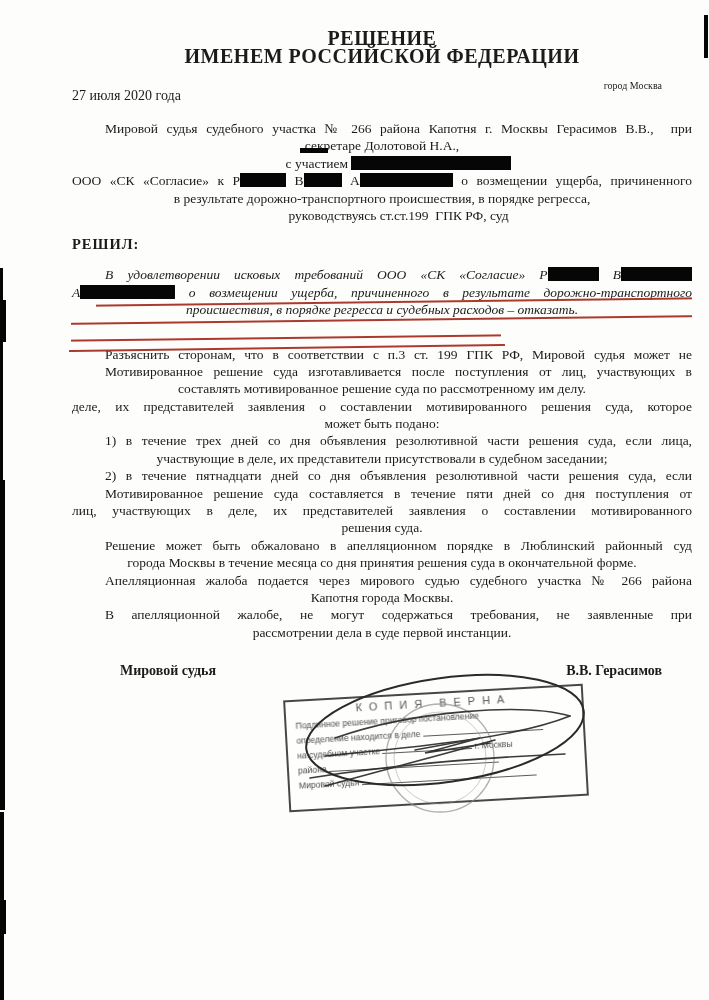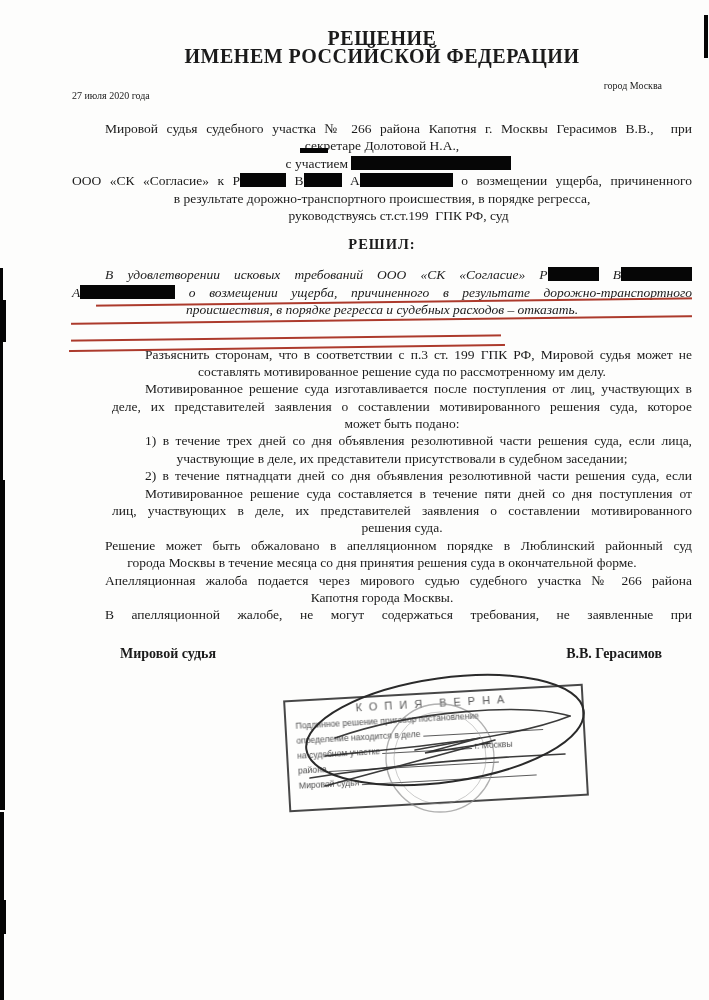--- a/index.html
+++ b/index.html
@@ -10,28 +10,28 @@
     color:#1b1b1b;
     position:relative;
     overflow:hidden;
   }
   .content {
     position:absolute; left:72px; top:30px; width:620px;
     filter: blur(0.2px);
   }
   .title { text-align:center; font-weight:bold; font-size:20px; line-height:17.5px; letter-spacing:0.5px; }
   .city  { text-align:right; font-size:10px; line-height:16px; margin-top:13px; padding-right:30px; }
-  .date  { text-align:left; font-size:10px; line-height:16px; margin-top:-6px; }
+  .date  { text-align:left; font-size:14px; line-height:16px; margin-top:-6px; }
   .block { margin-top:16px; }
   .ln { font-size:13.5px; line-height:17.4px; height:17.4px;text-align:center; }
   .ind { text-indent:33px; }
   .just { text-align:justify; text-align-last:justify; }
-  .res-heading { text-align:center; font-weight:bold; font-size:14.5px; letter-spacing:1px; line-height:18px; margin-top:11px; }
+  .res-heading { text-align:left; font-weight:bold; font-size:14.5px; letter-spacing:1px; line-height:18px; margin-top:11px; }
   .res-block { margin-top:13px; position:relative;font-style:italic; }
-  .expl-block { margin-top:27px;margin-left:40px; }
+  .expl-block { margin-top:27px; }
   .appeal-block { }
   .redact { display:inline-block; background:#060606; height:14px; vertical-align:-2px; }
   .rline { position:absolute; height:2.2px; background:#ac3a2c; filter:blur(0.35px); z-index:3; }
   .sigrow { display:flex; justify-content:space-between; margin-top:22px; font-weight:bold; font-size:14px; padding:0 30px 0 48px; }
   .stamp {
     position:absolute; left:286px; top:692px; width:300px; height:112px;
     border:2px solid #474747; box-sizing:border-box;
     transform:rotate(-3.2deg);
     font-family:"Liberation Sans", sans-serif;
     color:#4e4e4e; padding:2px 9px 0 9px;
@@ -68,38 +68,39 @@
   <div class="res-heading">РЕШИЛ:</div>
 
   <div class="res-block">
     <div class="ln ind just"><span>В удовлетворении исковых требований ООО «СК «Согласие» Р</span><span class="redact" style="width:51px"></span><span>&nbsp;В</span><span class="redact" style="width:71px"></span></div>
     <div class="ln just"><span>А</span><span class="redact" style="width:95px"></span><span>&nbsp;о возмещении ущерба, причиненного в результате дорожно-транспортного</span></div>
     <div class="ln">происшествия, в порядке регресса и судебных расходов – отказать.</div>
   </div>
 
   <div class="expl-block">
     <div class="ln ind just">Разъяснить сторонам, что в соответствии с п.3 ст. 199 ГПК РФ, Мировой судья может не</div>
+    <div class="ln ind just">Мотивированное решение суда изготавливается после поступления от лиц, участвующих в</div>
     <div class="ln">составлять мотивированное решение суда по рассмотренному им делу.</div>
-    <div class="ln ind just">Мотивированное решение суда изготавливается после поступления от лиц, участвующих в</div>
     <div class="ln just">деле, их представителей заявления о составлении мотивированного решения суда, которое</div>
     <div class="ln">может быть подано:</div>
     <div class="ln ind just">1) в течение трех дней со дня объявления резолютивной части решения суда, если лица,</div>
     <div class="ln">участвующие в деле, их представители присутствовали в судебном заседании;</div>
     <div class="ln ind just">2) в течение пятнадцати дней со дня объявления резолютивной части решения суда, если</div>
     <div class="ln ind just">Мотивированное решение суда составляется в течение пяти дней со дня поступления от</div>
     <div class="ln just">лиц, участвующих в деле, их представителей заявления о составлении мотивированного</div>
     <div class="ln">решения суда.</div>
   </div>
 
   <div class="appeal-block">
     <div class="ln ind just">Решение может быть обжаловано в апелляционном порядке в Люблинский районный суд</div>
     <div class="ln">города Москвы в течение месяца со дня принятия решения суда в окончательной форме.</div>
     <div class="ln ind just">Апелляционная жалоба подается через мирового судью судебного участка № 266 района</div>
     <div class="ln">Капотня города Москвы.</div>
     <div class="ln ind just">В апелляционной жалобе, не могут содержаться требования, не заявленные при</div>
+    <div class="ln">рассмотрении дела в суде первой инстанции.</div>
   </div>
 
   <div class="sigrow">
     <span>Мировой судья</span>
     <span>В.В. Герасимов</span>
   </div>
 
 </div>
 
 <div class="rline" style="left:96px; top:301px; width:596px; transform:rotate(-0.7deg);"></div>

